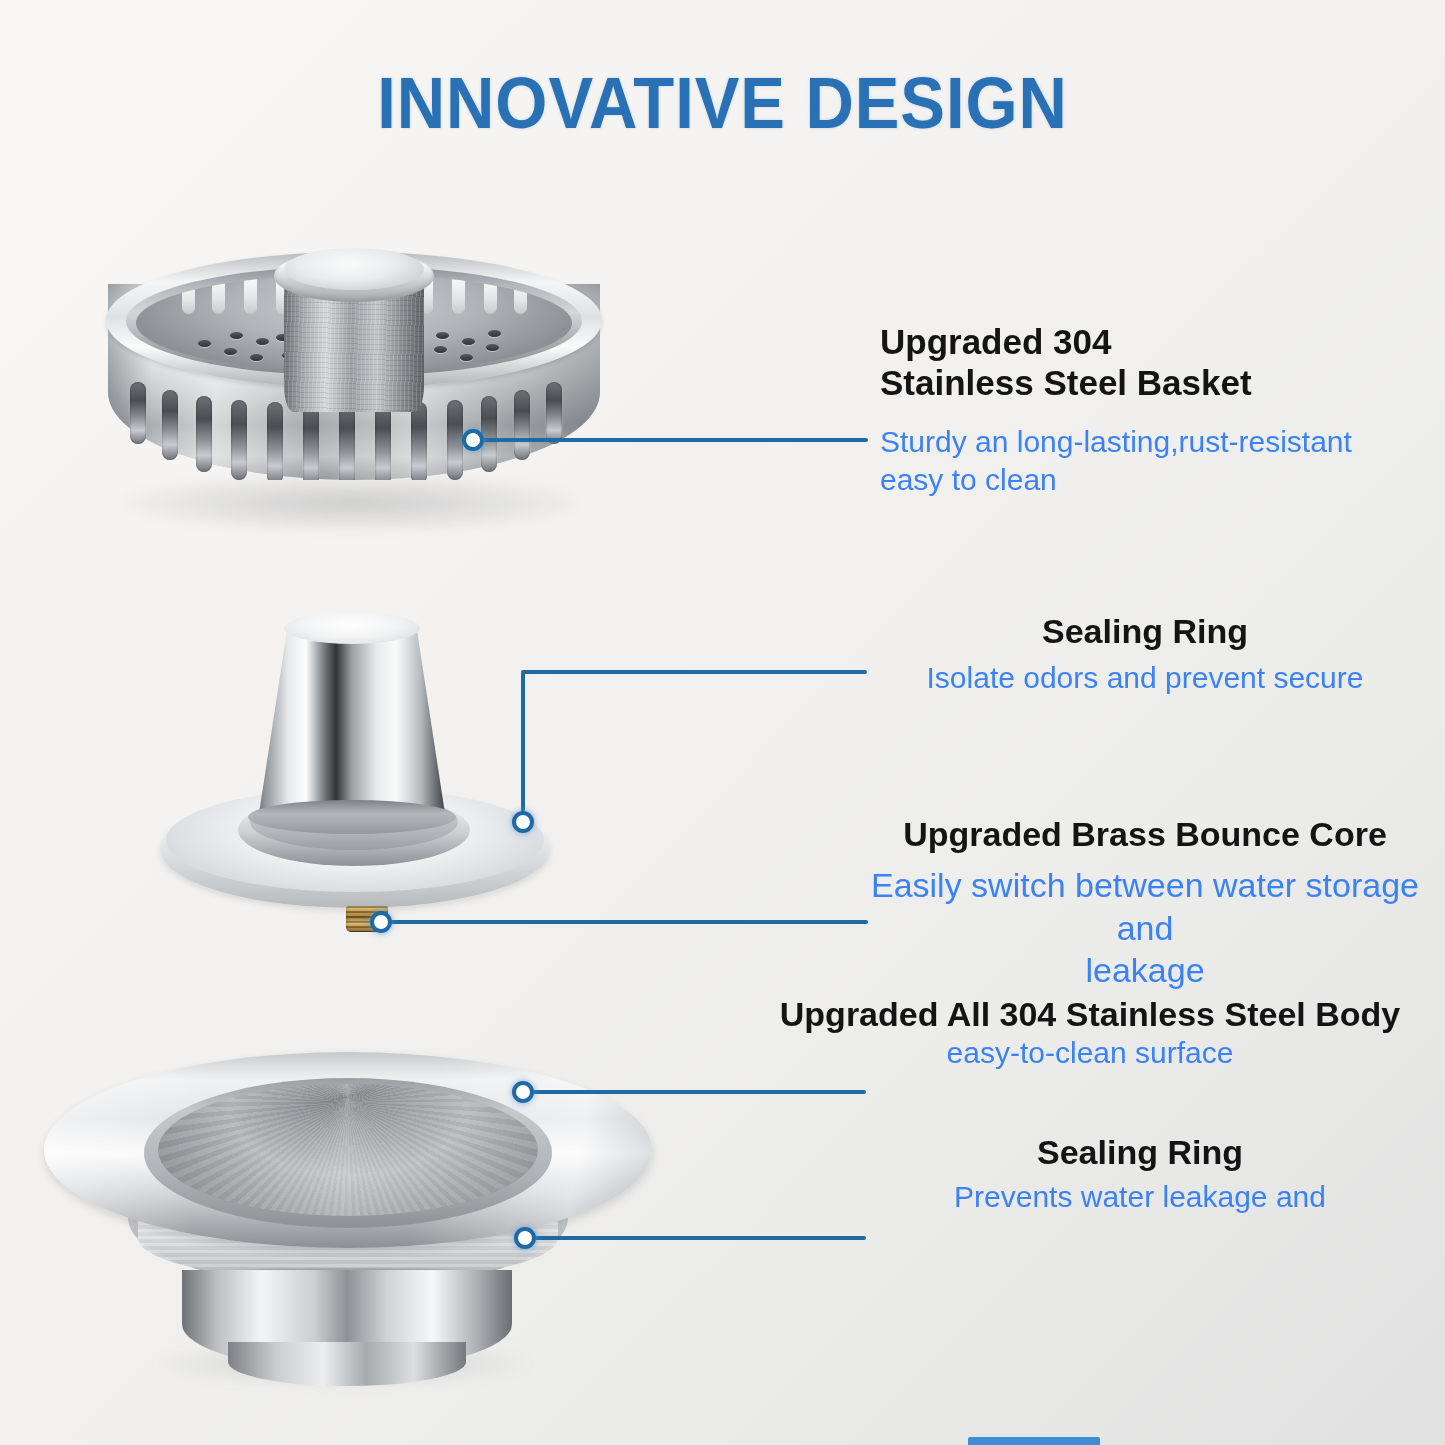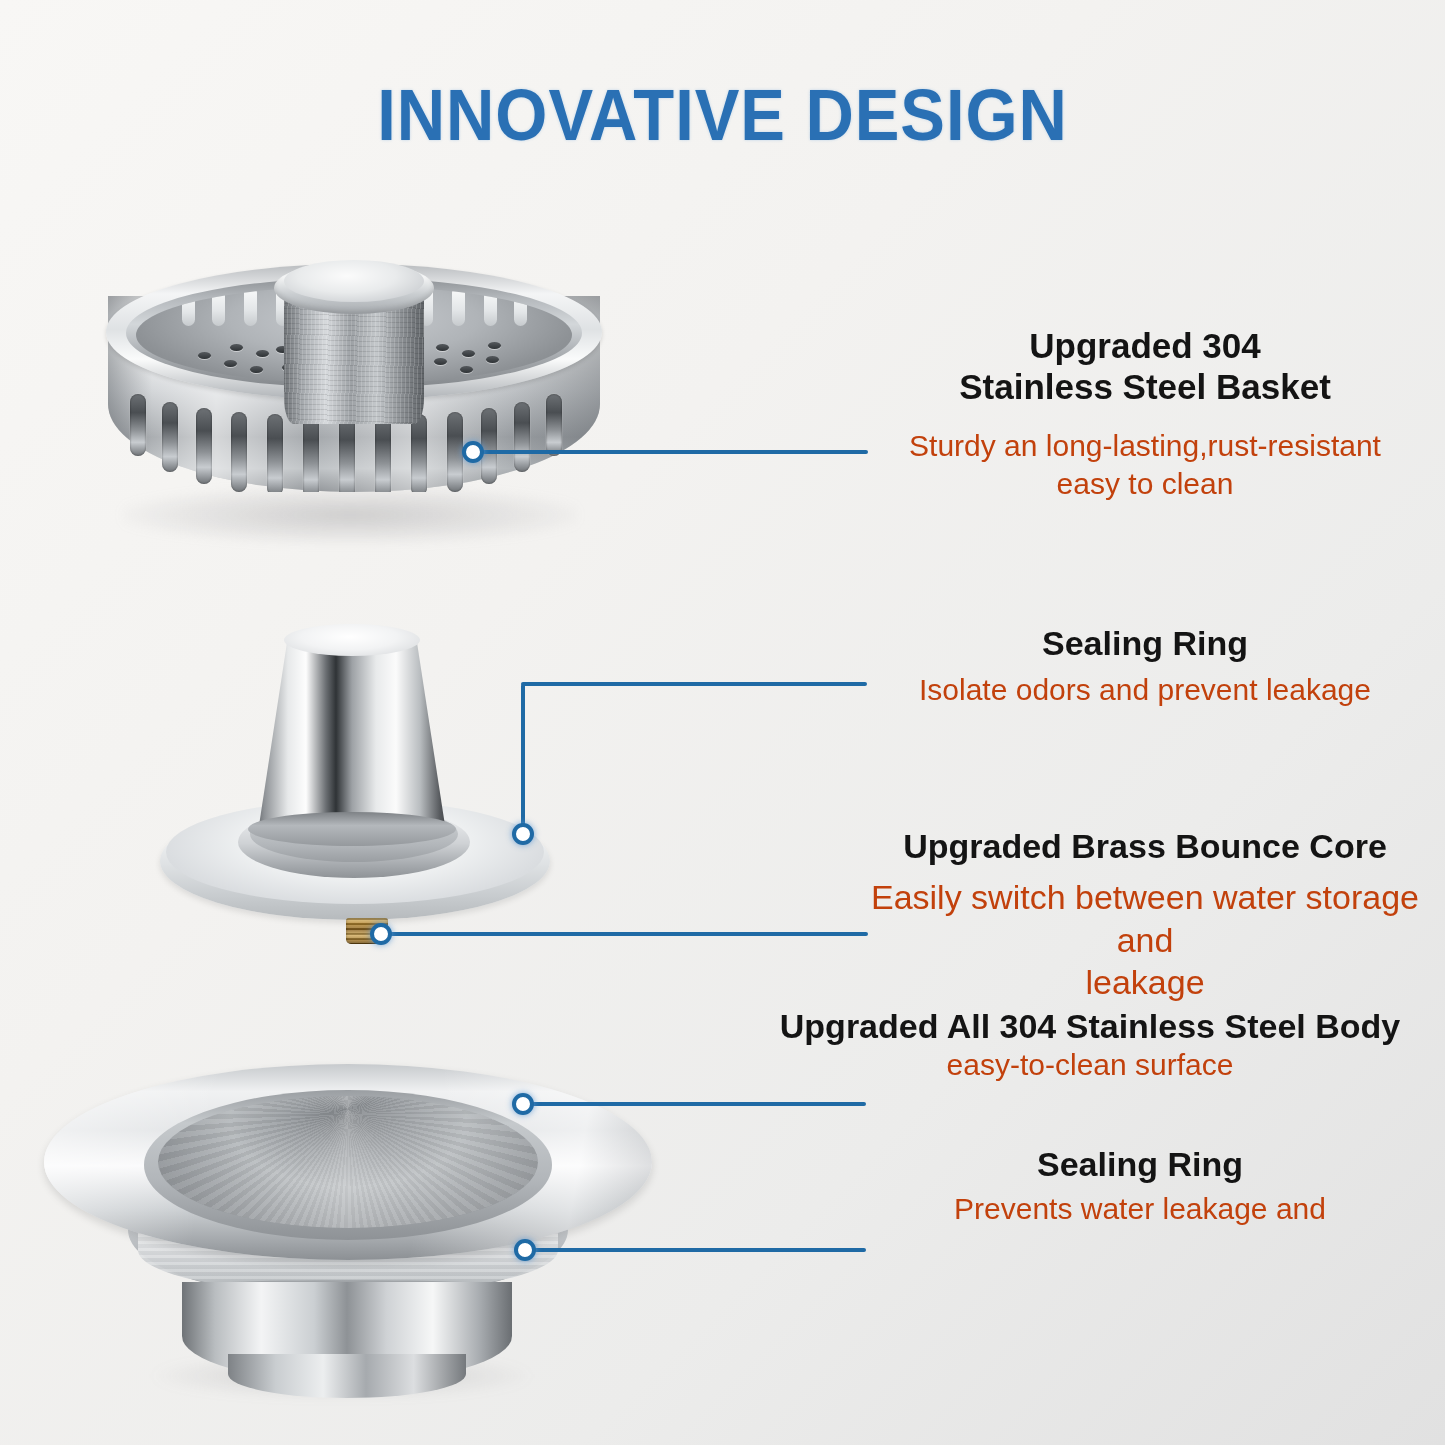--- a/index.html
+++ b/index.html
@@ -3,39 +3,39 @@
 <meta charset="utf-8">
 <title>Innovative Design</title>
 <style>
   * { margin:0; padding:0; box-sizing:border-box; }
   html,body{ width:1445px; height:1445px; }
   body{
     font-family:"Liberation Sans", sans-serif;
     background: linear-gradient(135deg, #f8f7f5 0%, #f3f2f0 38%, #ececeb 70%, #e1e1e1 100%);
     position:relative; overflow:hidden;
   }
-  .stage{ position:absolute; inset:0;margin-top:12px; }
+  .stage{ position:absolute; inset:0; }
 
   
   .title{
     position:absolute; top:62px; left:0; width:100%;
     text-align:center;
     font-size:72px; font-weight:700; letter-spacing:1px;
     color:#2a70b4;
     font-family:"Liberation Sans", sans-serif;
     transform:scaleX(0.93); transform-origin:center;
     text-shadow:0 0 3px rgba(120,170,220,.45);
   }
 
   
   .txt{ position:absolute; color:#1a1a1a; }
   .txt .h{ font-weight:700; line-height:1.16; color:#141414; }
-  .txt .p{ font-weight:400; line-height:1.25; color:#c2410c; }
-
-  #blk-basket{ left:880px; top:314px; width:530px; text-align:center; }
+  .txt .p{ font-weight:400; line-height:1.25; color:#3b82f6; }
+
+  #blk-basket{ left:880px; top:322px; width:530px; text-align:left; }
   #blk-basket .h{ font-size:35px; }
   #blk-basket .p{ font-size:30px; margin-top:20px; }
 
   #blk-seal1{ left:880px; top:612px; width:530px; text-align:center; }
   #blk-seal1 .h{ font-size:34px; }
   #blk-seal1 .p{ font-size:30px; margin-top:8px; }
 
   #blk-brass{ left:860px; top:815px; width:570px; text-align:center; }
   #blk-brass .h{ font-size:34px; }
   #blk-brass .p{ font-size:34px; margin-top:10px; }
@@ -385,21 +385,21 @@
 
   <div class="txt" id="blk-basket">
     <div class="h">Upgraded 304</div>
     <div class="h">Stainless Steel Basket</div>
     <div class="p">Sturdy an long-lasting,rust-resistant</div>
     <div class="p" style="margin-top:0">easy to clean</div>
   </div>
 
   <div class="txt" id="blk-seal1">
     <div class="h">Sealing Ring</div>
-    <div class="p">Isolate odors and prevent leakage</div>
+    <div class="p">Isolate odors and prevent secure</div>
   </div>
 
   <div class="txt" id="blk-brass">
     <div class="h">Upgraded Brass Bounce Core</div>
     <div class="p">Easily switch between water storage and</div>
     <div class="p" style="margin-top:0">leakage</div>
   </div>
 
   <div class="txt" id="blk-body">
     <div class="h">Upgraded All 304 Stainless Steel Body</div>

